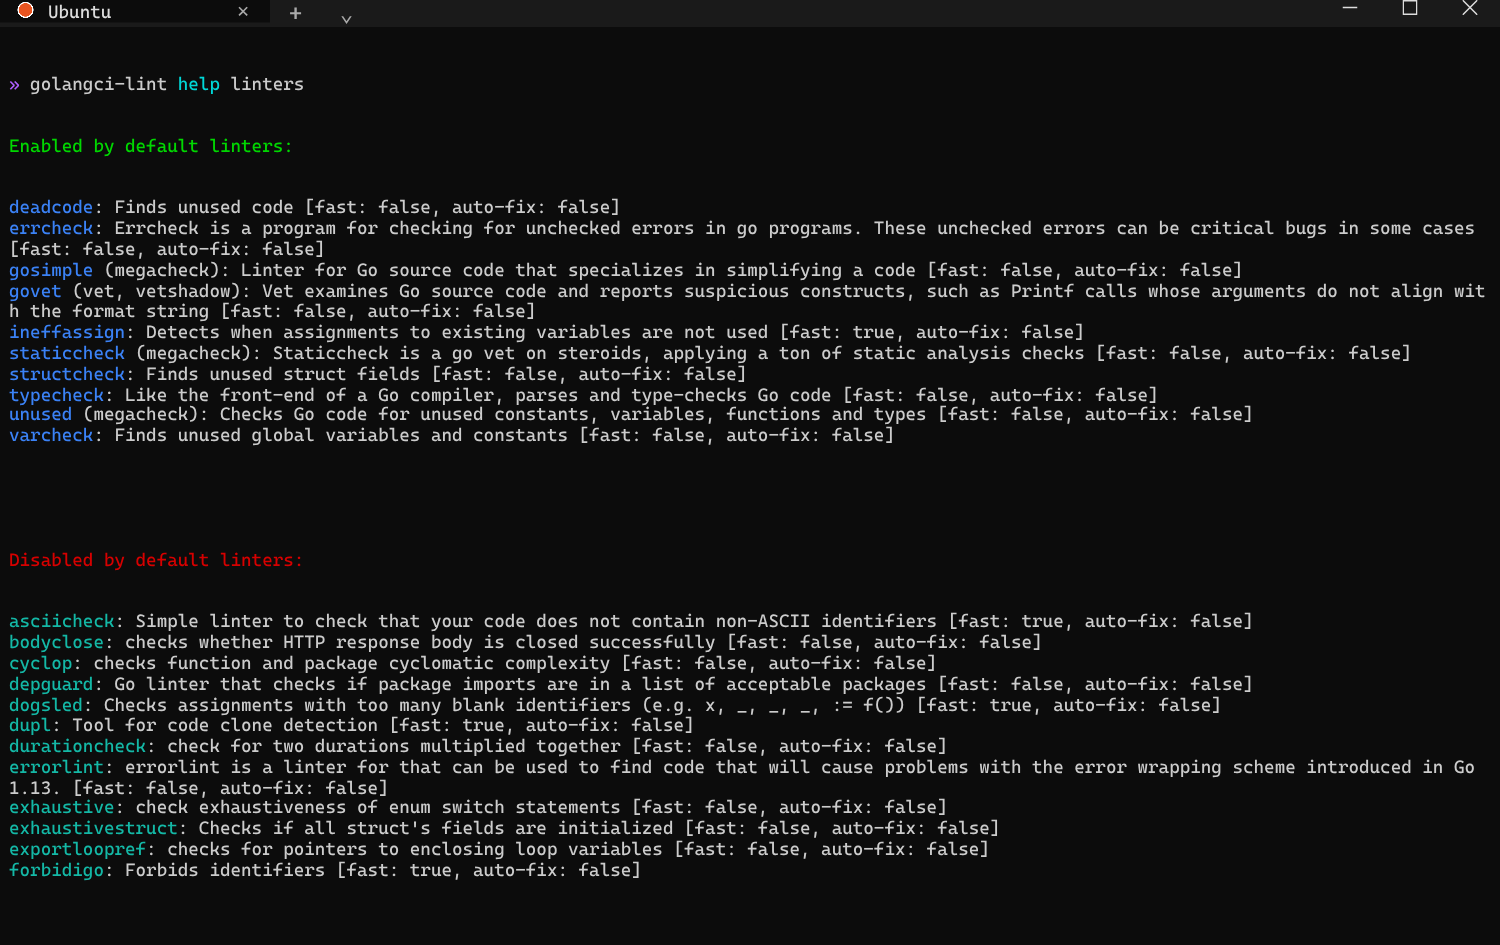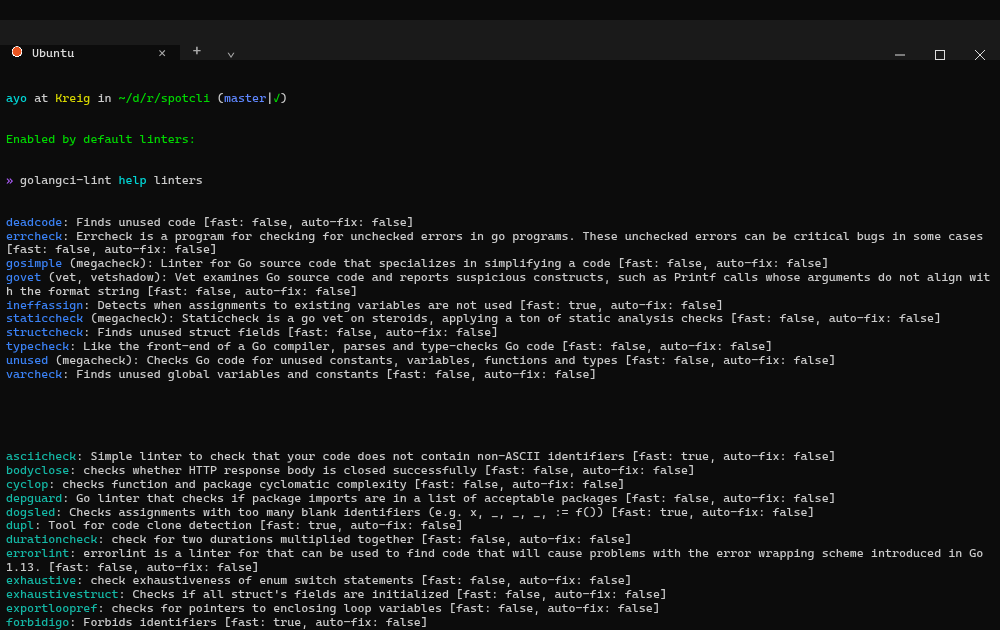--- a/index.html
+++ b/index.html
@@ -6,26 +6,25 @@
 body {
   background: #0c0c0c;
   font-family: 'Cascadia Mono', 'Consolas', monospace;
   font-size: 12px;
   color: #cccccc;
   width: 1000px;
   height: 630px;
   overflow: hidden;
 }
 .titlebar {
-  height: 40px;
+  height: 18px;
   background: #1a1a1a;
   display: flex;
-  align-items: flex-end;
+  align-items: flex-start;
   user-select: none;
-  margin-top: 20px;
 }
 .tabs { display: flex; }
 .tab {
   display: flex;
   align-items: center;
   padding: 0 10px;
   background: #0c0c0c;
   min-width: 180px;
   position: relative;
   gap: 8px;
@@ -89,19 +88,19 @@
     </div>
     <div class="win-btn">
       <svg viewBox="0 0 10 10">
           <path d="M0 0 L10 10 M10 0 L0 10" stroke="#ddd" stroke-width="1"></path>
         </svg>
     </div>
   </div>
 </div>
 
 <div class="terminal">
-  <span class="line"><span class="c-cyan">ayo</span><span class="c-white"> at </span><span class="c-yellow">Kreig</span><span class="c-white"> in </span><span class="c-green">~/d/r/spotcli</span><span class="c-white"> (</span><span class="c-blue">master</span><span class="c-white">|</span><span class="c-green">✓</span><span class="c-white">)</span></span>
+  <span class="line"><span class="c-purple">» </span><span class="c-white">golangci-lint</span><span class="c-cyan"> help</span><span class="c-white"> linters</span></span>
   <span class="line c-green">Enabled by default linters:</span>
-  <span class="line"><span class="c-purple">» </span><span class="c-white">golangci-lint</span><span class="c-cyan"> help</span><span class="c-white"> linters</span></span>
   <div id="enabled-list"><span class="line"><span class="c-magenta">deadcode</span><span class="c-white">: Finds unused code [fast: false, auto-fix: false]</span></span><span class="line"><span class="c-magenta">errcheck</span><span class="c-white">: Errcheck is a program for checking for unchecked errors in go programs. These unchecked errors can be critical bugs in some cases [fast: false, auto-fix: false]</span></span><span class="line"><span class="c-magenta">gosimple</span><span class="c-white"> (megacheck): Linter for Go source code that specializes in simplifying a code [fast: false, auto-fix: false]</span></span><span class="line"><span class="c-magenta">govet</span><span class="c-white"> (vet, vetshadow): Vet examines Go source code and reports suspicious constructs, such as Printf calls whose arguments do not align with the format string [fast: false, auto-fix: false]</span></span><span class="line"><span class="c-magenta">ineffassign</span><span class="c-white">: Detects when assignments to existing variables are not used [fast: true, auto-fix: false]</span></span><span class="line"><span class="c-magenta">staticcheck</span><span class="c-white"> (megacheck): Staticcheck is a go vet on steroids, applying a ton of static analysis checks [fast: false, auto-fix: false]</span></span><span class="line"><span class="c-magenta">structcheck</span><span class="c-white">: Finds unused struct fields [fast: false, auto-fix: false]</span></span><span class="line"><span class="c-magenta">typecheck</span><span class="c-white">: Like the front-end of a Go compiler, parses and type-checks Go code [fast: false, auto-fix: false]</span></span><span class="line"><span class="c-magenta">unused</span><span class="c-white"> (megacheck): Checks Go code for unused constants, variables, functions and types [fast: false, auto-fix: false]</span></span><span class="line"><span class="c-magenta">varcheck</span><span class="c-white">: Finds unused global variables and constants [fast: false, auto-fix: false]</span></span></div>
   <span class="line">&nbsp;</span>
+  <span class="line c-red">Disabled by default linters:</span>
   <div id="disabled-list"><span class="line"><span class="c-orange">asciicheck</span><span class="c-white">: Simple linter to check that your code does not contain non-ASCII identifiers [fast: true, auto-fix: false]</span></span><span class="line"><span class="c-orange">bodyclose</span><span class="c-white">: checks whether HTTP response body is closed successfully [fast: false, auto-fix: false]</span></span><span class="line"><span class="c-orange">cyclop</span><span class="c-white">: checks function and package cyclomatic complexity [fast: false, auto-fix: false]</span></span><span class="line"><span class="c-orange">depguard</span><span class="c-white">: Go linter that checks if package imports are in a list of acceptable packages [fast: false, auto-fix: false]</span></span><span class="line"><span class="c-orange">dogsled</span><span class="c-white">: Checks assignments with too many blank identifiers (e.g. x, _, _, _, := f()) [fast: true, auto-fix: false]</span></span><span class="line"><span class="c-orange">dupl</span><span class="c-white">: Tool for code clone detection [fast: true, auto-fix: false]</span></span><span class="line"><span class="c-orange">durationcheck</span><span class="c-white">: check for two durations multiplied together [fast: false, auto-fix: false]</span></span><span class="line"><span class="c-orange">errorlint</span><span class="c-white">: errorlint is a linter for that can be used to find code that will cause problems with the error wrapping scheme introduced in Go 1.13. [fast: false, auto-fix: false]</span></span><span class="line"><span class="c-orange">exhaustive</span><span class="c-white">: check exhaustiveness of enum switch statements [fast: false, auto-fix: false]</span></span><span class="line"><span class="c-orange">exhaustivestruct</span><span class="c-white">: Checks if all struct's fields are initialized [fast: false, auto-fix: false]</span></span><span class="line"><span class="c-orange">exportloopref</span><span class="c-white">: checks for pointers to enclosing loop variables [fast: false, auto-fix: false]</span></span><span class="line"><span class="c-orange">forbidigo</span><span class="c-white">: Forbids identifiers [fast: true, auto-fix: false]</span></span></div>
 </div>
 
 </body></html>

